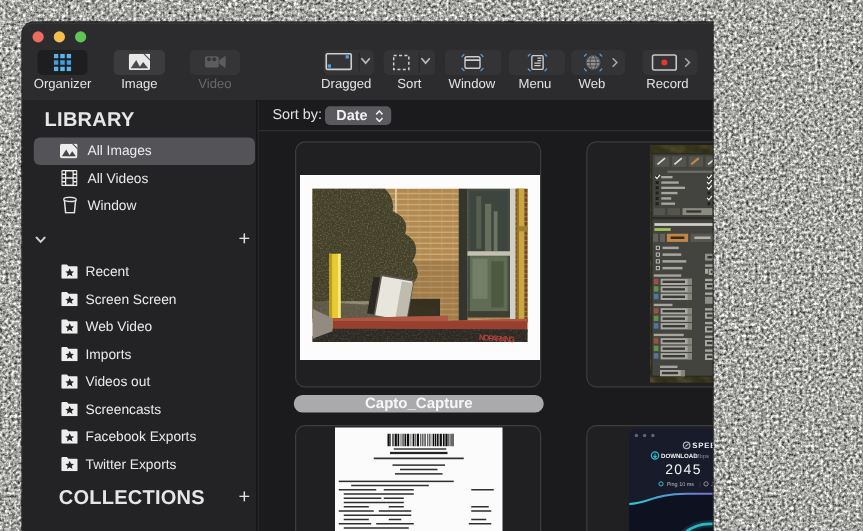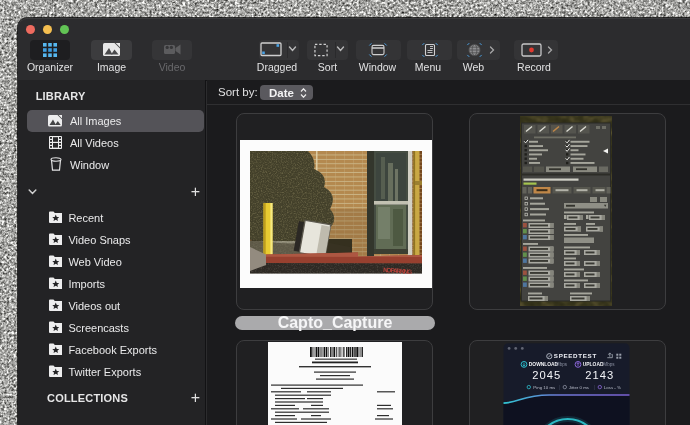--- a/index.html
+++ b/index.html
@@ -1,28 +1,28 @@
 <!DOCTYPE html>
 <html><head><meta charset="utf-8"><style>
 *{margin:0;padding:0;box-sizing:border-box}
 html,body{width:690px;height:425px;overflow:hidden;background:#9f9e9c;font-family:"Liberation Sans",sans-serif}
 #stage{position:relative;width:690px;height:425px}
 #grain{position:absolute;left:0;top:0;width:690px;height:425px}
-#win{position:absolute;left:18px;top:18px;width:672px;height:407px;background:#2c2c2e;border-radius:9px 0 0 0;overflow:hidden;box-shadow:0 0 0 1px rgba(10,10,10,.8),inset 0 1px 0 rgba(255,255,255,.07)}
+#win{position:absolute;left:18px;top:18px;width:552px;height:407px;background:#2c2c2e;border-radius:9px 0 0 0;overflow:hidden;box-shadow:0 0 0 1px rgba(10,10,10,.8),inset 0 1px 0 rgba(255,255,255,.07)}
 .tl{position:absolute;top:6.5px;width:9px;height:9px;border-radius:50%}
 .abs{position:absolute}
 .tbtn{position:absolute;top:21.5px;height:20px;border-radius:4px}
 .tlab{position:absolute;top:44px;font-size:10.5px;line-height:11px;color:#e2e2e3;text-align:center;white-space:nowrap;transform:translateX(-50%)}
 #side{position:absolute;left:0;top:62px;width:188px;height:345px;background:#232325;border-right:1px solid #121214}
-.shead{position:absolute;font-weight:bold;font-size:11px;line-height:11px;color:#e6e6e7;letter-spacing:.2px;white-space:nowrap}
+.shead{position:absolute;font-weight:bold;font-size:16px;line-height:11px;color:#e6e6e7;letter-spacing:.2px;white-space:nowrap}
 .stxt{position:absolute;font-size:11px;line-height:12px;color:#eaeaeb;white-space:nowrap}
 .plus{position:absolute;left:171px;width:13px;text-align:center;font-size:16px;line-height:14px;font-weight:100;color:#e0e0e0}
 #content{position:absolute;left:189px;top:62px;width:483px;height:345px;background:#1b1b1d}
 .card{position:absolute;width:197px;height:197px;background:#202022;border:1px solid #3d3d3f;border-radius:8px;overflow:hidden}
-.clab{position:absolute;font-size:16px;line-height:13px;color:#e8e8e9;text-align:center;white-space:nowrap}
+.clab{position:absolute;font-size:12px;line-height:13px;color:#e8e8e9;text-align:center;white-space:nowrap}
 </style></head>
 <body>
 <div id="stage">
 <svg id="grain" width="690" height="425">
   <defs>
     <filter id="gn" color-interpolation-filters="sRGB" x="0" y="0" width="100%" height="100%">
       <feTurbulence type="fractalNoise" baseFrequency="0.42" numOctaves="3" seed="11" stitchTiles="stitch"></feTurbulence>
       <feColorMatrix type="saturate" values="0"></feColorMatrix>
       <feComponentTransfer>
             <feFuncR type="linear" slope="1.7" intercept="-0.20"></feFuncR>
@@ -197,21 +197,21 @@
       <ellipse cx="6" cy="2.5" rx="5" ry="1.7" fill="none" stroke="#e4e4e5" stroke-width="1.1"></ellipse>
     </svg>
     <div class="stxt" style="left:52px;top:79px">Window</div>
 
     <svg class="abs" style="left:10px;top:108.5px" width="9" height="6" viewBox="0 0 9 6">
           <path d="M1.2 1 L4.5 4.5 L7.8 1" fill="none" stroke="#cfcfcf" stroke-width="1.5" stroke-linecap="round"></path>
         </svg>
     <div class="plus" style="top:105px">+</div>
 
     <div class="stxt" style="left:50.4px;top:131.5px">Recent</div>
-    <div class="stxt" style="left:50.4px;top:153.5px">Video Snaps</div>
+    <div class="stxt" style="left:50.4px;top:153.5px">Screen Screen</div>
     <div class="stxt" style="left:50.4px;top:175.5px">Web Video</div>
     <div class="stxt" style="left:50.4px;top:197.5px">Imports</div>
     <div class="stxt" style="left:50.4px;top:219.5px">Videos out</div>
     <div class="stxt" style="left:50.4px;top:241.5px">Screencasts</div>
     <div class="stxt" style="left:50.4px;top:263.5px">Facebook Exports</div>
     <div class="stxt" style="left:50.4px;top:285.5px">Twitter Exports</div>
     <svg class="abs" style="left:30.6px;top:131px" width="13.5" height="12">
           <use href="#fstar"></use>
         </svg>
     <svg class="abs" style="left:30.6px;top:153px" width="13.5" height="12">

